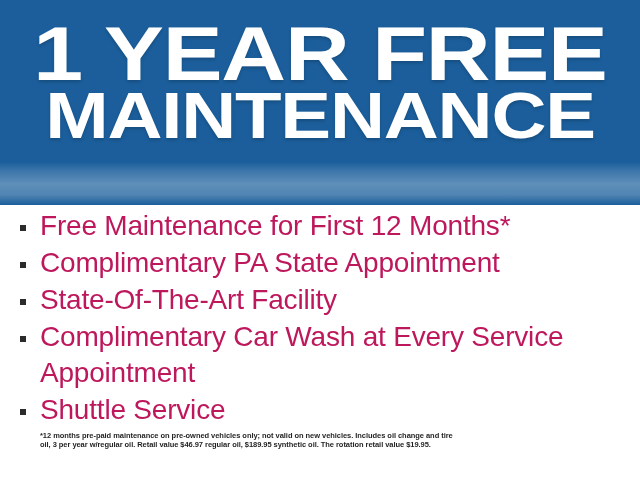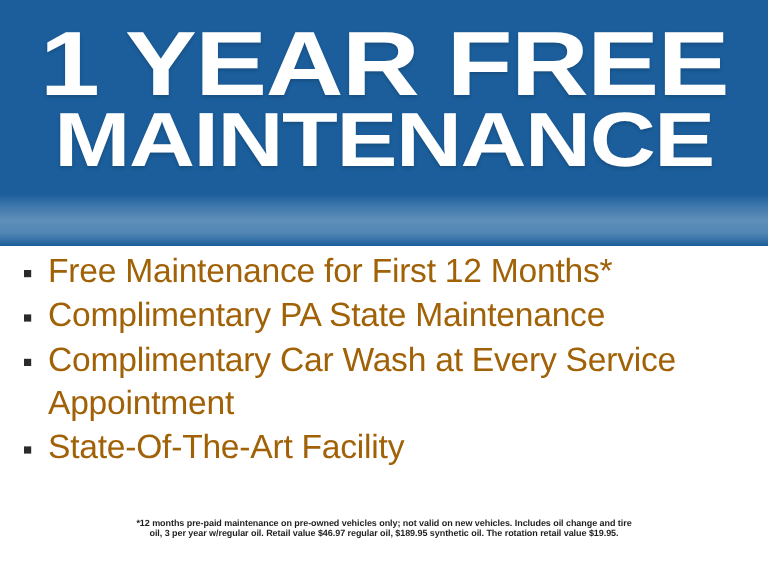--- a/index.html
+++ b/index.html
@@ -103,35 +103,34 @@
   .bullet-marker {
     flex: 0 0 auto;
     width: 6px;
     height: 6px;
     background: #2b2b2b;
     margin-top: 17px;
     margin-right: 14px;
   }
   .bullet-text {
     flex: 1 1 auto;
-    color: #a16207;
+    color: #be185d;
     font-family: "Liberation Sans", sans-serif;
     font-weight: 400;
     font-size: 28px;
     line-height: 36px;
     letter-spacing: -0.2px;
   }
 
   
   .fineprint {
     position: absolute;
     left: 40px;
     top: 432px;
     width: 560px;
-    text-align: center;
     color: #1f1f1f;
     font-family: "Liberation Sans", sans-serif;
     font-weight: 700;
     font-size: 7.5px;
     line-height: 8.6px;
     letter-spacing: -0.05px;
   }
   .fineprint-line {
     display: block;
     white-space: nowrap;
@@ -150,29 +149,33 @@
     <div class="header-fade"></div>
   </div>
 
   <ul class="bullet-list">
     <li class="bullet-item">
       <span class="bullet-marker"></span>
       <span class="bullet-text">Free Maintenance for First 12 Months*</span>
     </li>
     <li class="bullet-item">
       <span class="bullet-marker"></span>
-      <span class="bullet-text">Complimentary PA State Maintenance</span>
+      <span class="bullet-text">Complimentary PA State Appointment</span>
+    </li>
+    <li class="bullet-item">
+      <span class="bullet-marker"></span>
+      <span class="bullet-text">State-Of-The-Art Facility</span>
     </li>
     <li class="bullet-item">
       <span class="bullet-marker"></span>
       <span class="bullet-text">Complimentary Car Wash at Every Service Appointment</span>
     </li>
     <li class="bullet-item">
       <span class="bullet-marker"></span>
-      <span class="bullet-text">State-Of-The-Art Facility</span>
+      <span class="bullet-text">Shuttle Service</span>
     </li>
   </ul>
 
   <div class="fineprint">
     <span class="fineprint-line">*12 months pre-paid maintenance on pre-owned vehicles only; not valid on new vehicles. Includes oil change and tire</span>
     <span class="fineprint-line">oil, 3 per year w/regular oil. Retail value $46.97 regular oil, $189.95 synthetic oil. The rotation retail value $19.95.</span>
   </div>
 
 </div>
 

